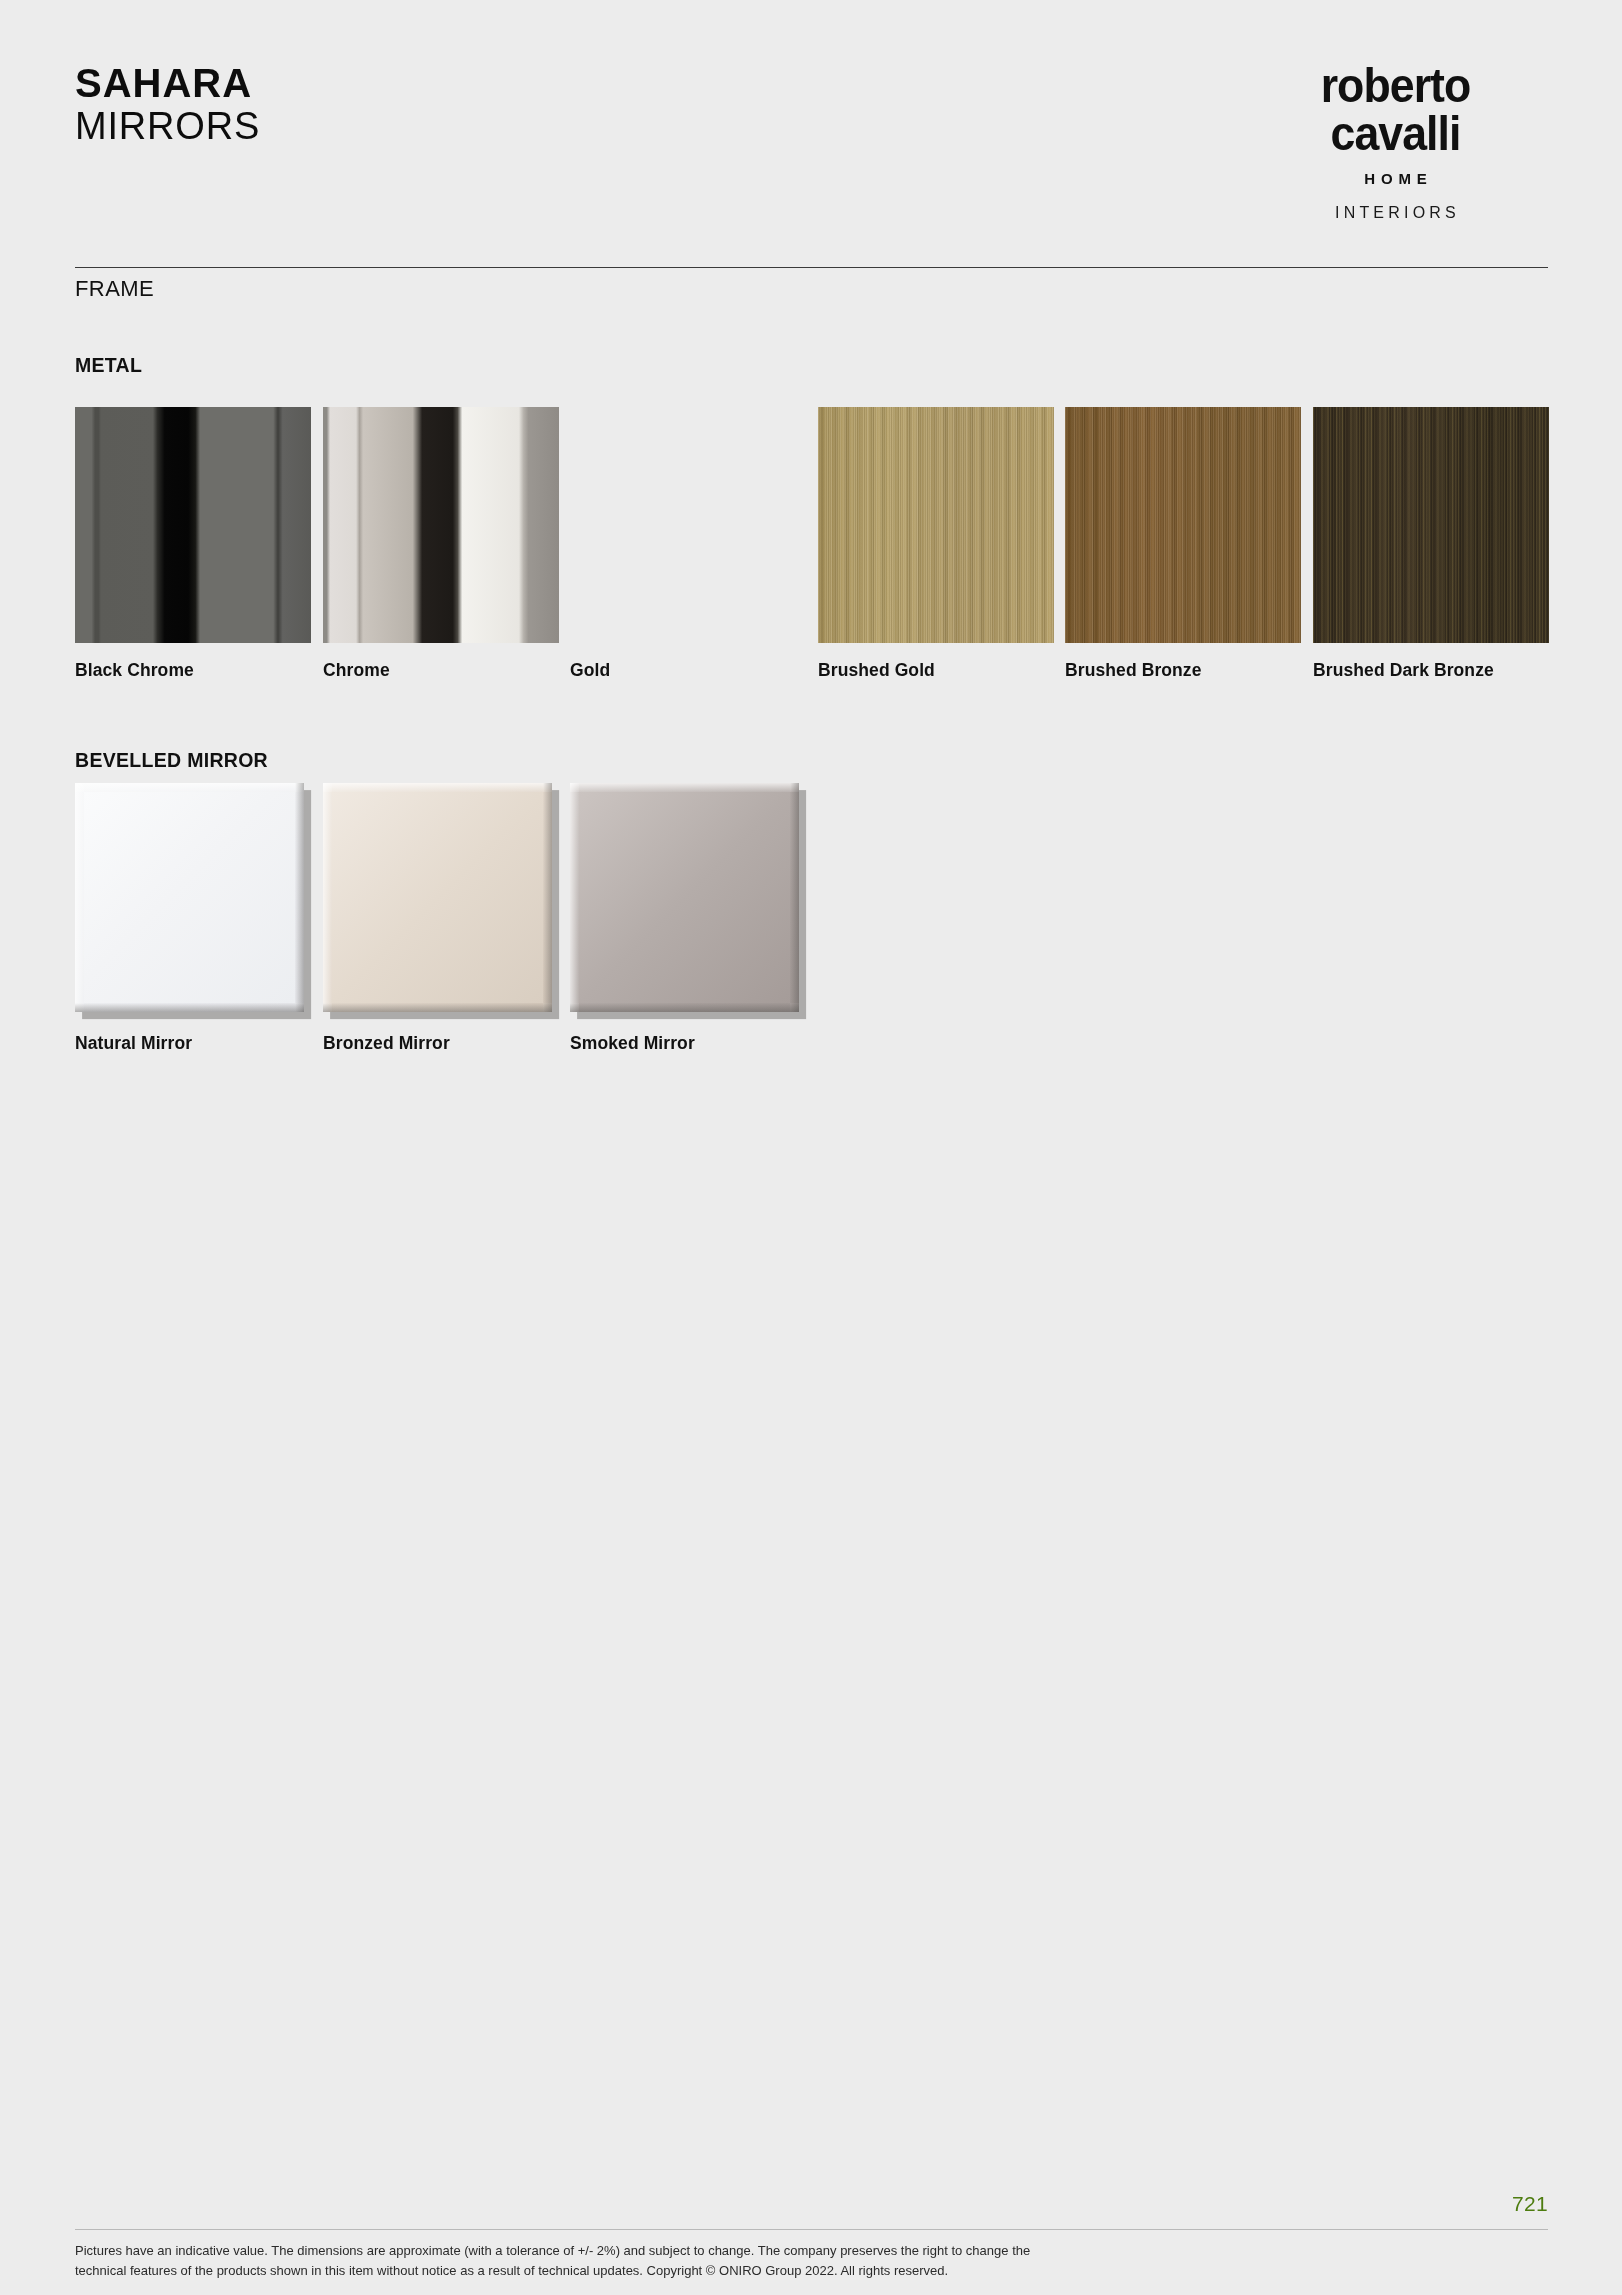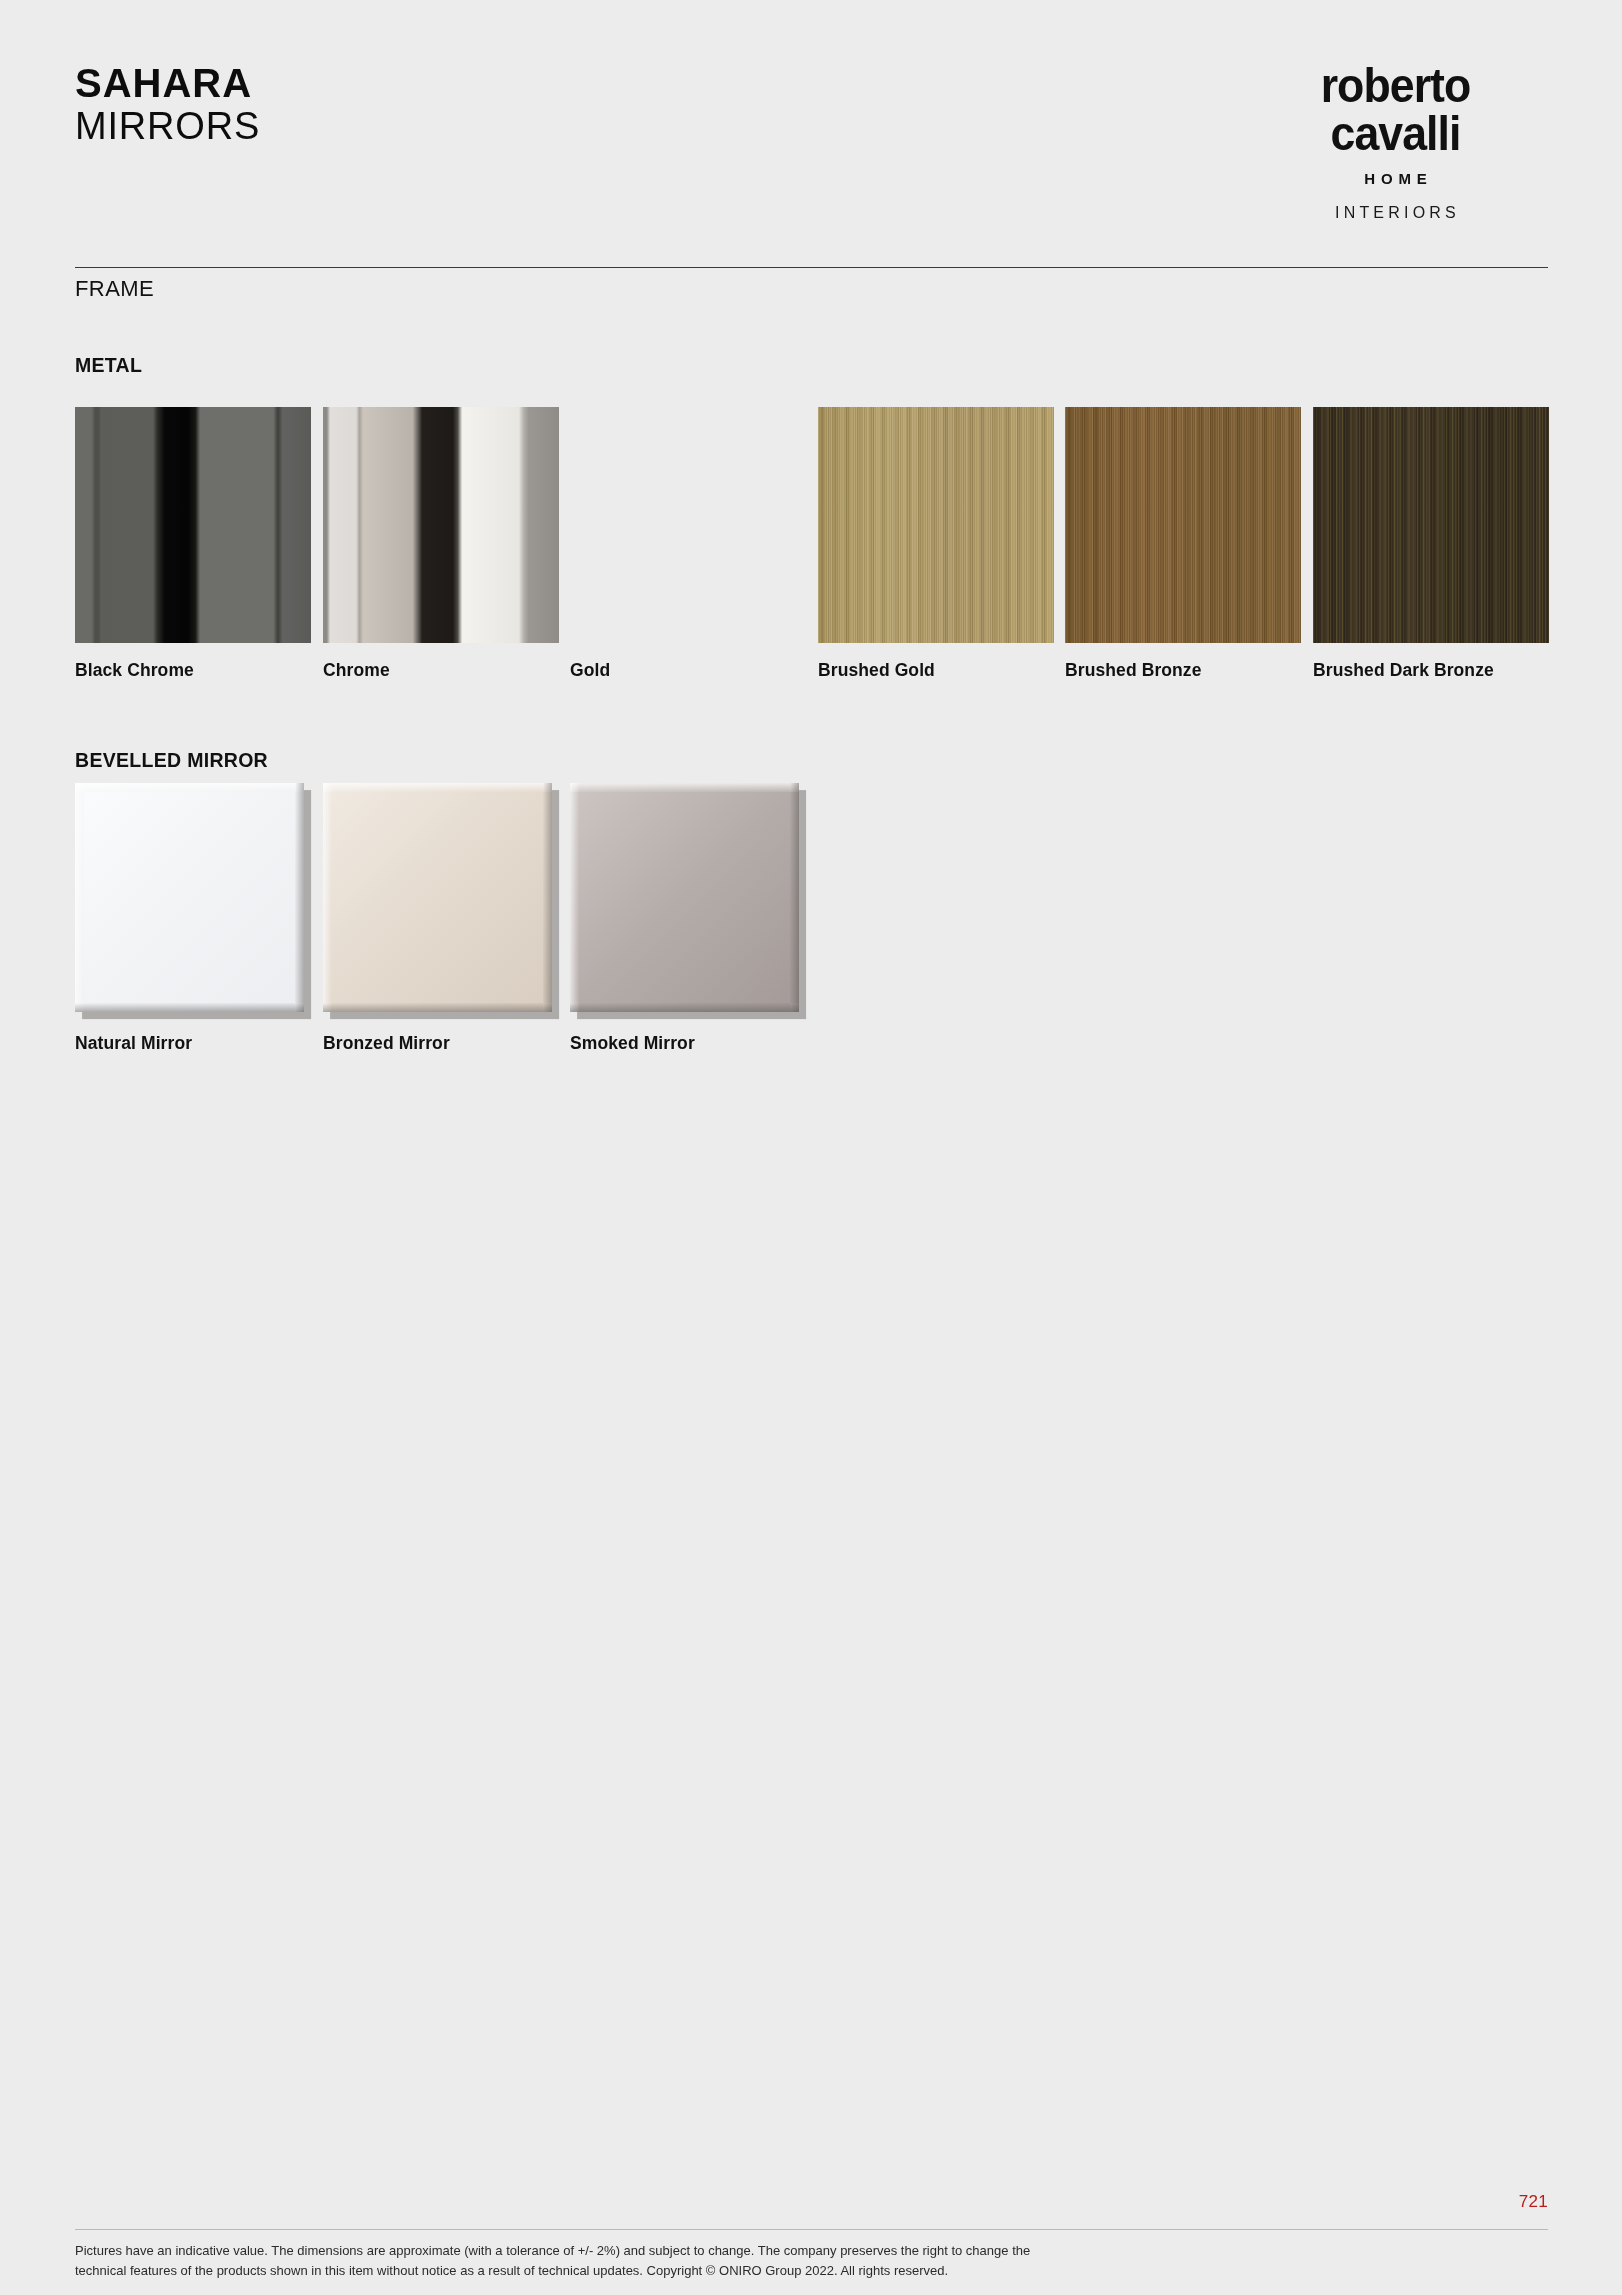--- a/index.html
+++ b/index.html
@@ -289,23 +289,23 @@
   .bevel-r { right:0; top:0; width:9px; height:100%;
              background: linear-gradient(270deg, rgba(90,88,86,0.42), rgba(255,255,255,0.05)); }
   .bevel-b { left:0; bottom:0; width:100%; height:9px;
              background: linear-gradient(0deg, rgba(90,88,86,0.45), rgba(255,255,255,0.05)); }
 
   
   .page-number {
     position: absolute;
     right: 75px;
     top: 2192px;
-    font-size: 17px;
+    font-size: 21px;
     font-weight: 300;
-    color: #b91c1c;
+    color: #4d7c0f;
     letter-spacing: 0.3px;
   }
   .footer-rule {
     position: absolute;
     left: 75px;
     right: 75px;
     top: 2229px;
     height: 0.6px;
     background: #b9b9b9;
   }

